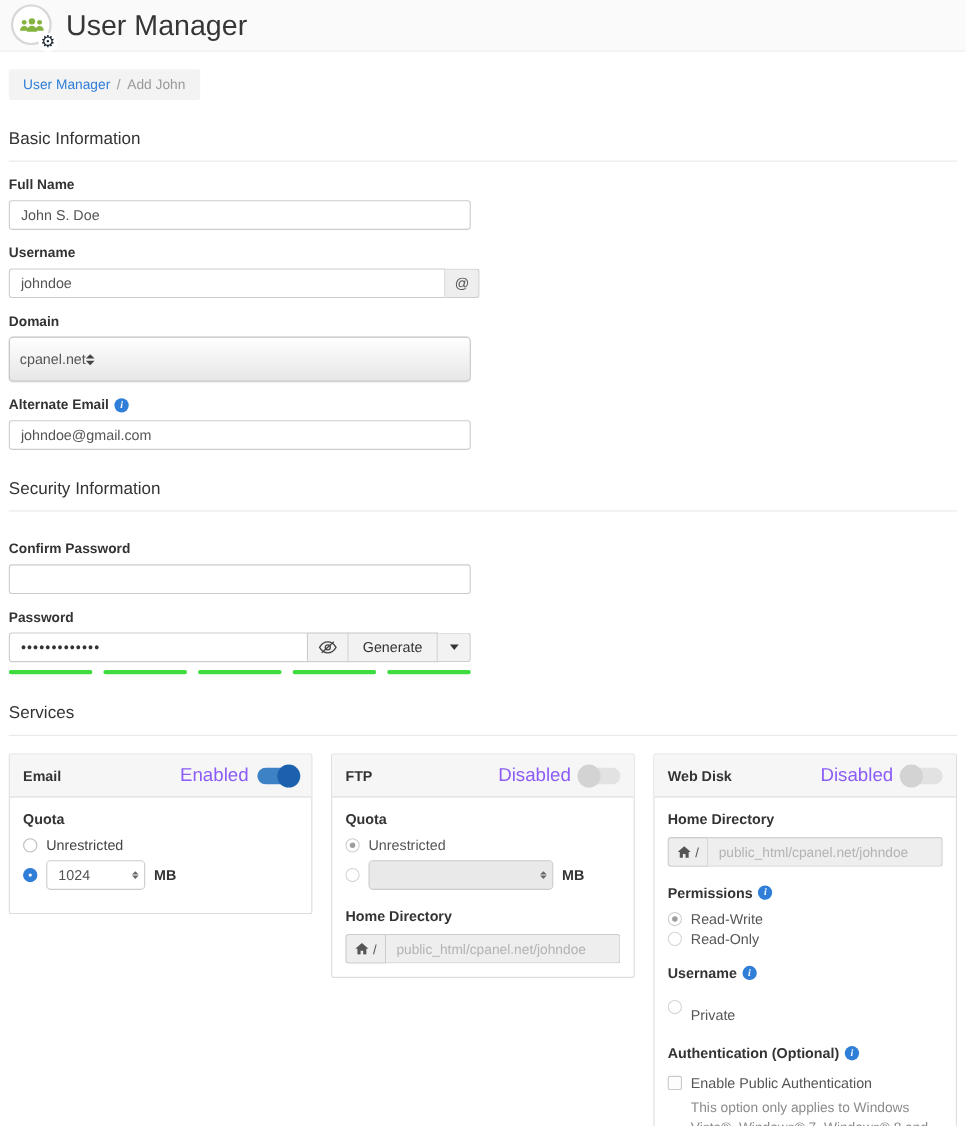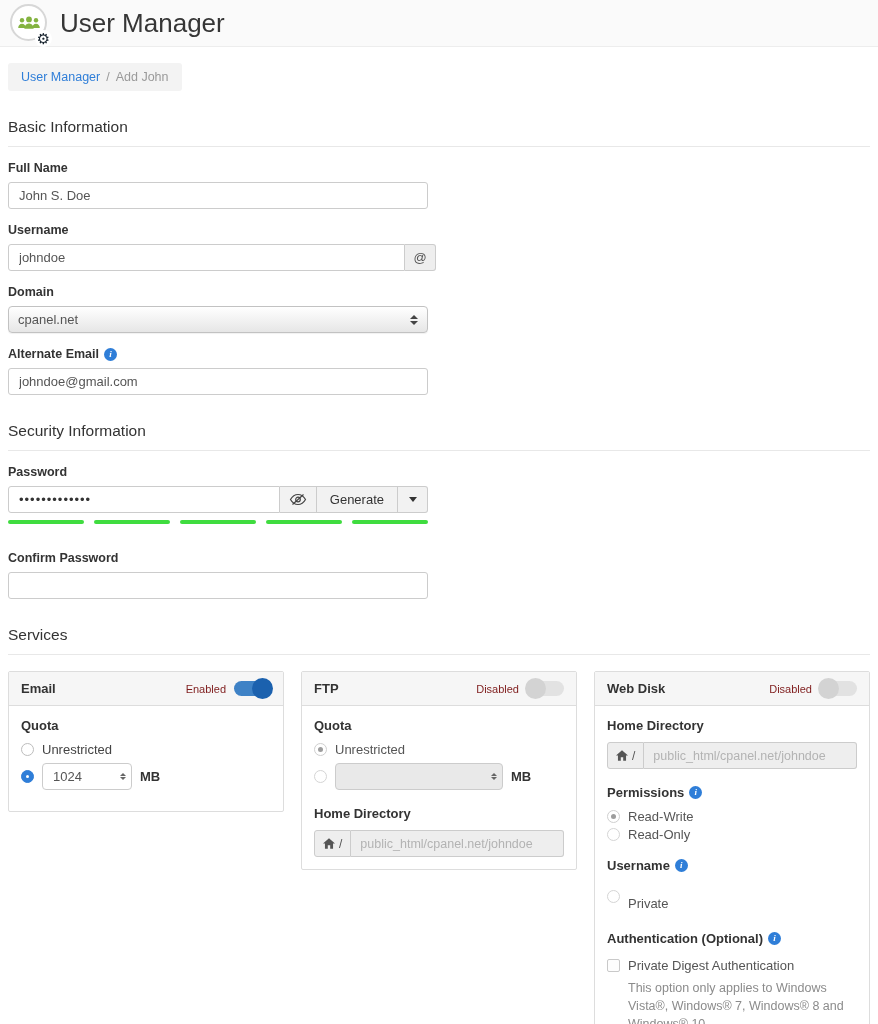--- a/index.html
+++ b/index.html
@@ -46,23 +46,23 @@
   
   .input-group { display: flex; width: 428px; }
   .input-group .text-input { border-radius: 3px 0 0 3px; flex: 1; }
   .addon {
     width: 31px; height: 27px; background: #eee; border: 1px solid #ccc; border-left: none;
     border-radius: 0 3px 3px 0; display: flex; align-items: center; justify-content: center;
     color: #555; font-size: 13px;
   }
   
   .select-box {
-    width: 420px; height: 27px; border: 1px solid #c2c2c2; border-radius: 4px;
+    width: 420px; height: 41px; border: 1px solid #c2c2c2; border-radius: 4px;
     background: linear-gradient(#ffffff, #e6e6e6);
-    display: flex; align-items: center; justify-content: space-between;
+    display: flex; align-items: center; 
     padding: 0 9px; color: #555; cursor: default;
     box-shadow: 0 1px 1px rgba(0,0,0,.06);
   }
   .select-arrows { display: flex; flex-direction: column; gap: 2px; align-items: center; }
   .tri-up { width: 0; height: 0; border-left: 4px solid transparent; border-right: 4px solid transparent; border-bottom: 4px solid #444; }
   .tri-down { width: 0; height: 0; border-left: 4px solid transparent; border-right: 4px solid transparent; border-top: 4px solid #444; }
   
   .info-icon {
     width: 13px; height: 13px; border-radius: 50%; background: #2f7ed8; color: #fff;
     font-size: 9px; font-weight: 700; font-family: "Liberation Serif", serif; font-style: italic;
@@ -85,21 +85,21 @@
   .gap-lg { margin-top: 41px; }
   
   .cards { display: grid; grid-template-columns: 276px 276px 276px; column-gap: 17px; margin-top: 16px; align-items: start; }
   .card { border: 1px solid #ddd; border-radius: 2px; background: #fff; }
   .card-header {
     background: #f6f6f6; border-bottom: 1px solid #ddd; padding: 9px 12px;
     display: flex; align-items: center; justify-content: space-between;
   }
   .card-title { font-weight: 700; font-size: 13px; color: #333; }
   .toggle-wrap { display: flex; align-items: center; gap: 8px; cursor: pointer; }
-  .toggle-status { color: #7f1d1d; font-size: 11px; }
+  .toggle-status { color: #8b5cf6; font-size: 17px; }
   .toggle { position: relative; width: 37px; height: 15px; border-radius: 8px; }
   .toggle.on { background: #3e82c6; }
   .toggle.off { background: #e2e2e2; }
   .knob { position: absolute; top: -3px; width: 21px; height: 21px; border-radius: 50%; }
   .toggle.on .knob { right: -2px; background: #1b61ae; }
   .toggle.off .knob { left: -2px; background: #d3d3d3; }
   .card-body { padding: 12px; }
   .group-label { display: flex; align-items: center; gap: 5px; font-weight: 700; font-size: 13px; margin-bottom: 9px; }
   .opt-row { display: flex; align-items: center; gap: 8px; margin-bottom: 6px; color: #444; }
   .radio { width: 13px; height: 13px; min-width: 13px; border-radius: 50%; border: 1px solid #bdbdbd; background: #fff; position: relative; }
@@ -195,20 +195,25 @@
     <div class="field-label">
       <span>Alternate Email</span>
       <span class="info-icon">i</span>
     </div>
     <input class="text-input" type="text" value="johndoe@gmail.com" style="">
   </div>
 
   
   <h2 class="section-heading gap-lg">Security Information</h2>
 
+  <div class="field" style="margin-top:27px;">
+    <div class="field-label">Confirm Password</div>
+    <input class="text-input" type="text" value="" style="">
+  </div>
+
   <div class="field">
     <div class="field-label">Password</div>
     <div class="pw-group">
       <input class="text-input" type="text" value="•••••••••••••" style="">
       <button class="gbtn btn-eye">
         <svg width="18" height="13" viewBox="0 0 18 13">
           <g fill="none" stroke="#444" stroke-width="1.2">
             <path d="M1.5 6.5 C3.5 3 6 1.5 9 1.5 C12 1.5 14.5 3 16.5 6.5 C14.5 10 12 11.5 9 11.5 C6 11.5 3.5 10 1.5 6.5 Z"></path>
             <circle cx="9" cy="6.5" r="2.3"></circle>
             <line x1="3.5" y1="11.5" x2="14.5" y2="1.5"></line>
@@ -222,25 +227,20 @@
     </div>
     <div class="strength-meter">
       <span class="strength-bar" style="background: rgb(63, 220, 63);"></span>
       <span class="strength-bar" style="background: rgb(63, 220, 63);"></span>
       <span class="strength-bar" style="background: rgb(63, 220, 63);"></span>
       <span class="strength-bar" style="background: rgb(63, 220, 63);"></span>
       <span class="strength-bar" style="background: rgb(63, 220, 63);"></span>
     </div>
   </div>
 
-  <div class="field" style="margin-top:27px;">
-    <div class="field-label">Confirm Password</div>
-    <input class="text-input" type="text" value="" style="">
-  </div>
-
   
   <h2 class="section-heading gap-lg">Services</h2>
 
   <div class="cards">
 
     <div class="card">
       <div class="card-header">
         <span class="card-title">Email</span>
         <span class="toggle-wrap">
           <span class="toggle-status">Enabled</span>
@@ -352,21 +352,21 @@
           <span class="radio disabled"></span>
           <span style="color:#555;margin-top:14px;">Private</span>
         </div>
 
         <div class="group-label mt16" style="margin-top:20px;">
           <span>Authentication (Optional)</span>
           <span class="info-icon">i</span>
         </div>
         <div class="opt-row" style="align-items:flex-start; margin-top:12px;">
           <span class="checkbox"></span>
-          <span style="color:#555;">Private Digest Authentication</span>
+          <span style="color:#555;">Enable Public Authentication</span>
         </div>
         <div class="help-text">This option only applies to Windows Vista®, Windows® 7, Windows® 8 and Windows® 10.</div>
       </div>
     </div>
   </div>
 
   
   
 </div>
 

